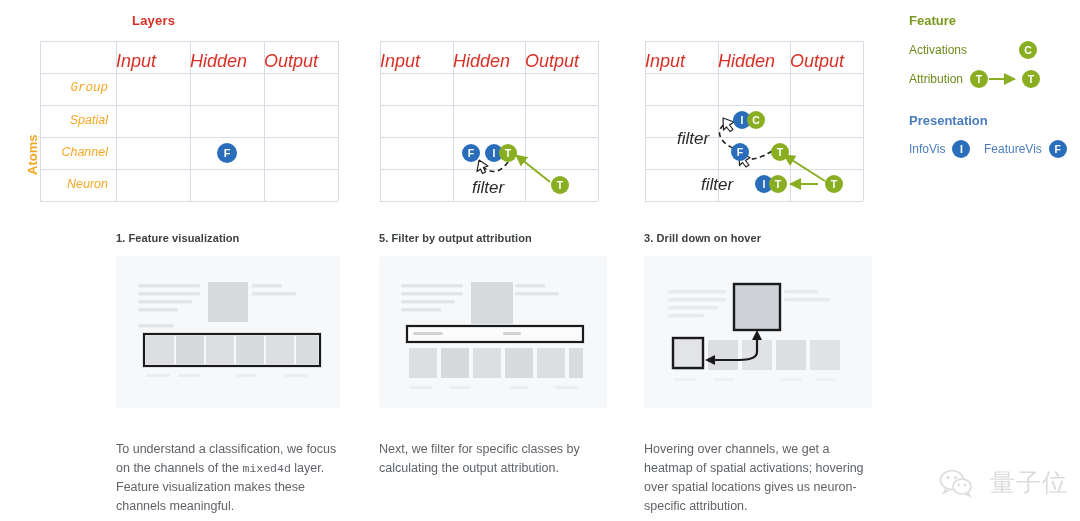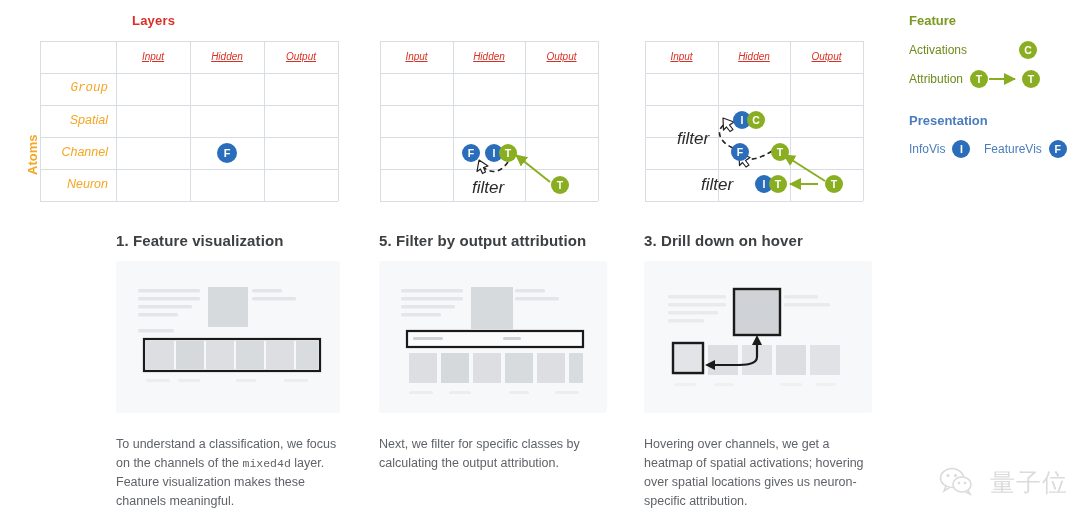--- a/index.html
+++ b/index.html
@@ -28,22 +28,22 @@
     white-space: nowrap;
   }
 
   .grid { position: absolute; }
   .gridline { position: absolute; background: #d8dce3; }
   .gridline.h { height: 1px; }
   .gridline.v { width: 1px; }
 
   .col-head {
     position: absolute;
-    font-size: 10px; font-style: italic; color: #d93025;
-    text-align: center; white-space: nowrap; text-decoration: underline;
+    font-size: 18px; font-style: italic; color: #d93025;
+    white-space: nowrap;
   }
   .row-head {
     position: absolute;
     font-size: 12.5px; font-style: italic; color: #f5a623;
     text-align: right; white-space: nowrap;
   }
 
   .node {
     position: absolute;
     border-radius: 50%;
@@ -74,43 +74,43 @@
   .legend-heading.content { color: #7a9a1e; }
   .legend-heading.presentation { color: #4a7dbd; }
   .legend-row { position: absolute; display: flex; align-items: center; white-space: nowrap; }
   .legend-label { font-size: 12px; color: #4a4a4a; margin-right: 7px; }
   .legend-label.green { color: #6d8b1a; }
   .legend-label.blue  { color: #4a7dbd; }
 
   
   .panel { position: absolute; top: 232px; }
   .panel-title {
-    font-size: 15px; font-weight: bold; color: #3c4043;
+    font-size: 11px; font-weight: bold; color: #3c4043;
     margin: 0 0 12px 0; letter-spacing: .1px;
   }
   .mock {
     position: relative;
     height: 152px;
     background: #f7f8f9;
     border-radius: 3px;
     overflow: hidden;
   }
   .mock-svg { display: block; }
   .panel-text {
-    margin-top: 22px;
+    margin-top: 32px;
     font-size: 12.5px;
     line-height: 19px;
     color: #5f6368;
   }
   .mono { font-family: "Liberation Mono", "DejaVu Sans Mono", monospace; font-size: 11.5px; }
 
   
   .watermark {
     position: absolute; right: 12px; bottom: 22px;
-    display: flex; align-items: flex-start; gap: 17px;
+    display: flex; align-items: center; gap: 17px;
     opacity: .30;
   }
   .wm-text {
     font-size: 25px; color: #8a8a8a; letter-spacing: 1px;
     font-family: "DejaVu Sans", sans-serif;
   }
 </style>
 </head>
 <body>
 

